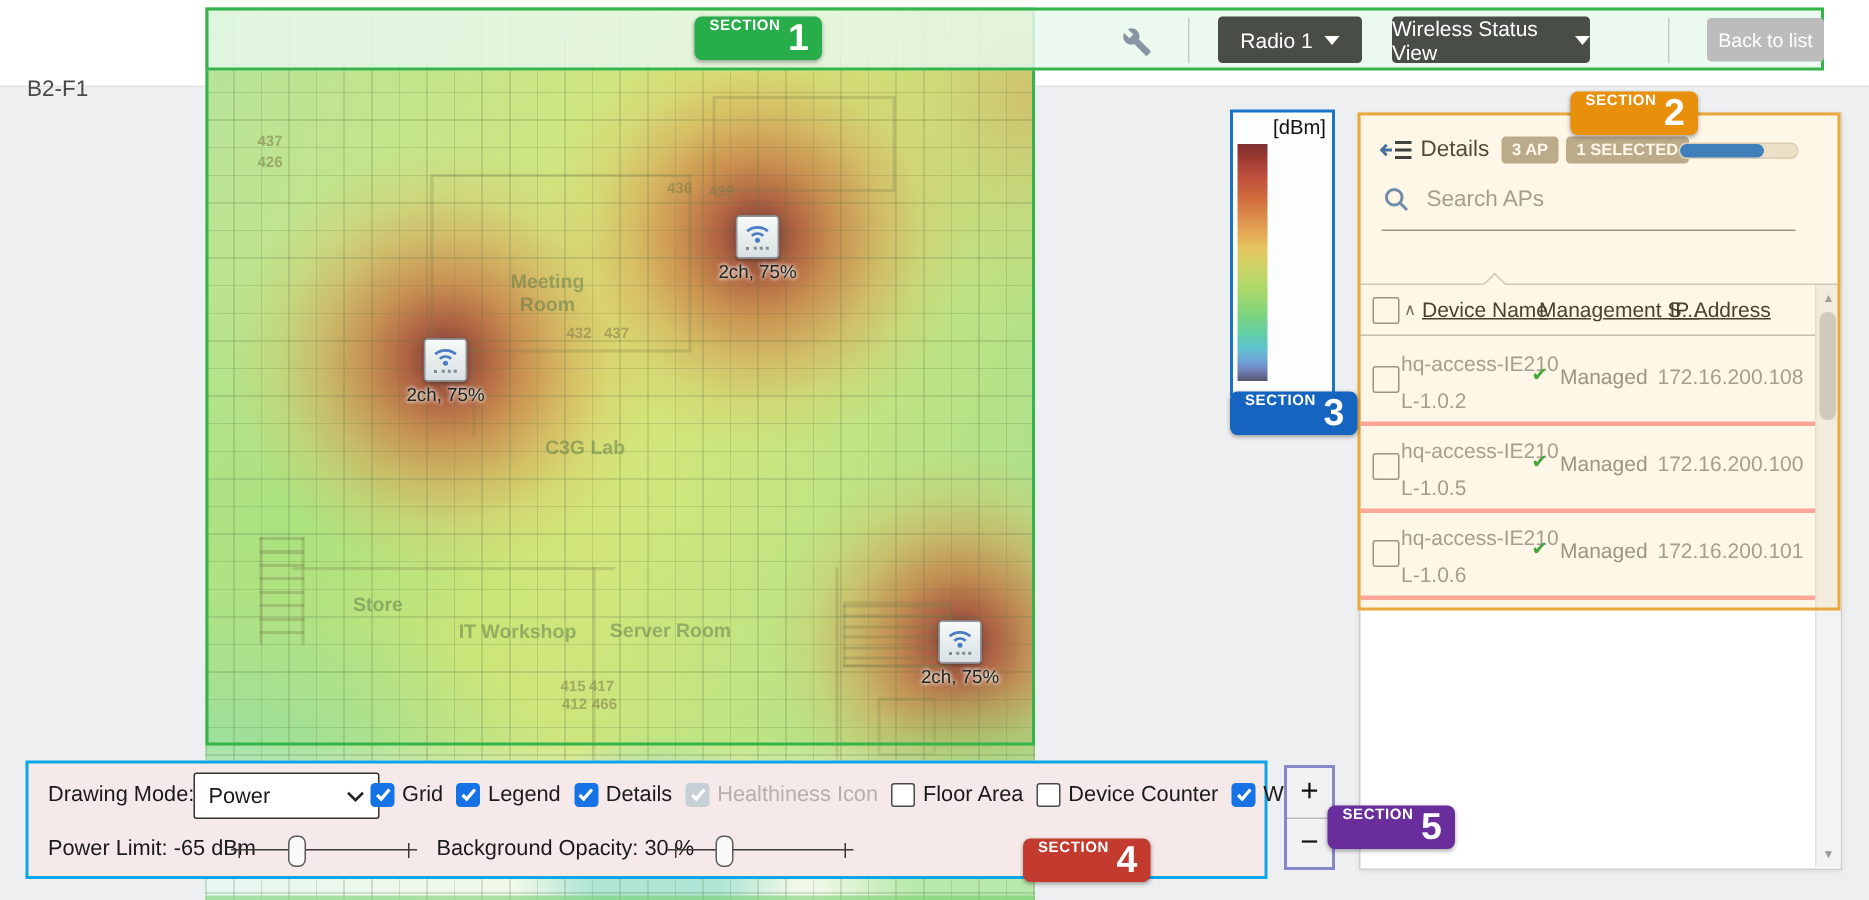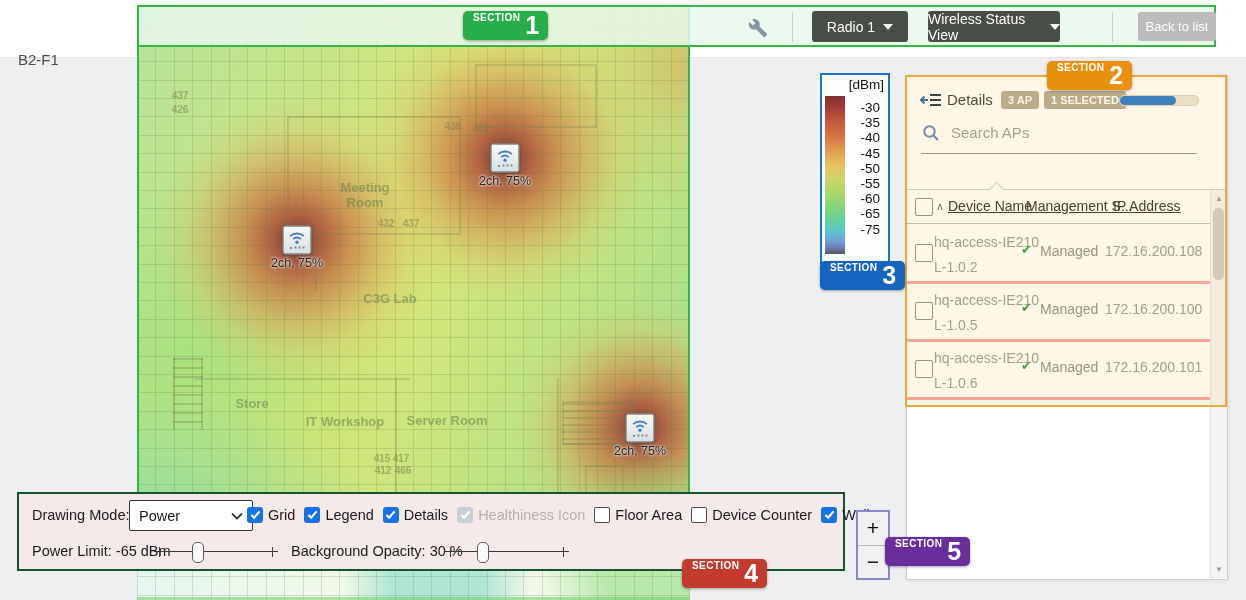--- a/index.html
+++ b/index.html
@@ -100,21 +100,21 @@
   .tr-name{position:absolute;left:27px;top:7px;font-size:14px;color:#9a9a9a;line-height:25px;white-space:nowrap;}
   .tr-check{position:absolute;left:114px;top:19px;font-size:13px;color:#2aa23c;font-weight:bold;}
   .tr-status{position:absolute;left:133px;top:20px;font-size:14px;color:#8f8f8f;}
   .tr-ip{position:absolute;left:198px;top:20px;font-size:14px;color:#9a9a9a;white-space:nowrap;}
   .pscroll{position:absolute;left:303px;top:114px;width:16px;height:388px;background:#f3f3f3;border-left:1px solid #e3e3e3;cursor:pointer;}
   .ps-arrow{position:absolute;left:0;width:16px;text-align:center;font-size:8px;color:#9a9a9a;}
   .ps-up{top:4px;} .ps-down{bottom:4px;}
   .ps-thumb{position:absolute;left:2px;top:18px;width:11px;height:72px;border-radius:5px;background:#cccccc;}
 
   
-  .ctrl-panel{left:17px;top:492px;width:824px;height:75px;background:#f6e9ea;border:2px solid #14532d;z-index:25;}
+  .ctrl-panel{left:17px;top:507px;width:824px;height:75px;background:#f6e9ea;border:2px solid #0ea5e9;z-index:25;}
   .dm-label{position:absolute;left:13px;top:13px;font-size:14.5px;color:#1a1a1a;}
   .dm-select{position:absolute;left:110px;top:6px;width:104px;height:29px;background:#fff;border:1px solid #333;border-radius:2px;display:flex;align-items:center;justify-content:space-between;padding:0 9px;font-size:14.5px;color:#1a1a1a;cursor:pointer;}
   .cb-row{position:absolute;left:228px;top:6px;height:29px;display:flex;align-items:center;gap:9px;}
   .cb-item{display:flex;align-items:center;gap:5px;cursor:pointer;white-space:nowrap;}
   .cb-box{width:16px;height:16px;border-radius:3px;display:flex;align-items:center;justify-content:center;flex:0 0 auto;}
   .cb-checked{background:#1573e6;}
   .cb-unchecked{background:#fff;border:1.5px solid #4a4a4a;width:14px;height:14px;border-radius:2px;}
   .cb-disabled{background:#c7d0d6;}
   .cb-label{font-size:14.5px;color:#1a1a1a;}
   .cb-item.disabled .cb-label{color:#b7b0aa;}
@@ -213,31 +213,20 @@
   <div class="abs tool dark-btn btn-view">
     <span>Wireless Status View</span>
     <span class="caret-down"></span>
   </div>
   <div class="abs tool tdiv tdiv2"></div>
   <div class="abs tool btn-back">Back to list</div>
 
   <div class="abs legend-box">
     <div class="legend-title">[dBm]</div>
     <div class="legend-bar"></div>
-    <div class="legend-ticks" id="legend-ticks">
-        <div class="legend-tick">-30</div>
-        <div class="legend-tick">-35</div>
-        <div class="legend-tick">-40</div>
-        <div class="legend-tick">-45</div>
-        <div class="legend-tick">-50</div>
-        <div class="legend-tick">-55</div>
-        <div class="legend-tick">-60</div>
-        <div class="legend-tick">-65</div>
-        <div class="legend-tick">-75</div>
-      </div>
   </div>
 
   <div class="abs panel">
     <div class="p-icon">
       <svg width="22" height="16" viewBox="0 0 22 16">
         <path d="M10 3 H21 M10 8 H21 M10 13 H21" stroke="#25313d" stroke-width="2" fill="none"></path>
         <path d="M8 8 H1 M4.5 4.5 L1 8 L4.5 11.5" stroke="#2b66a8" stroke-width="2" fill="none"></path>
       </svg>
     </div>
     <div class="p-title">Details</div>

